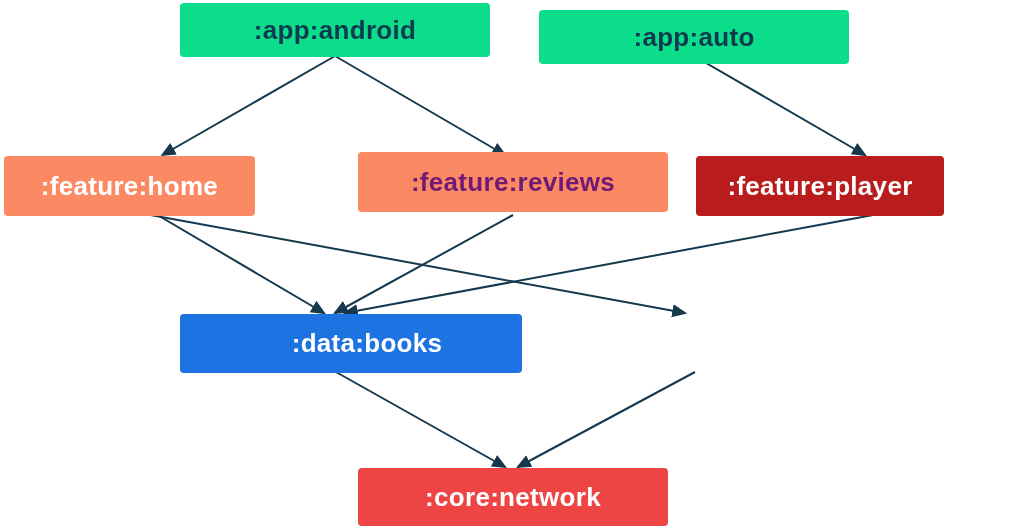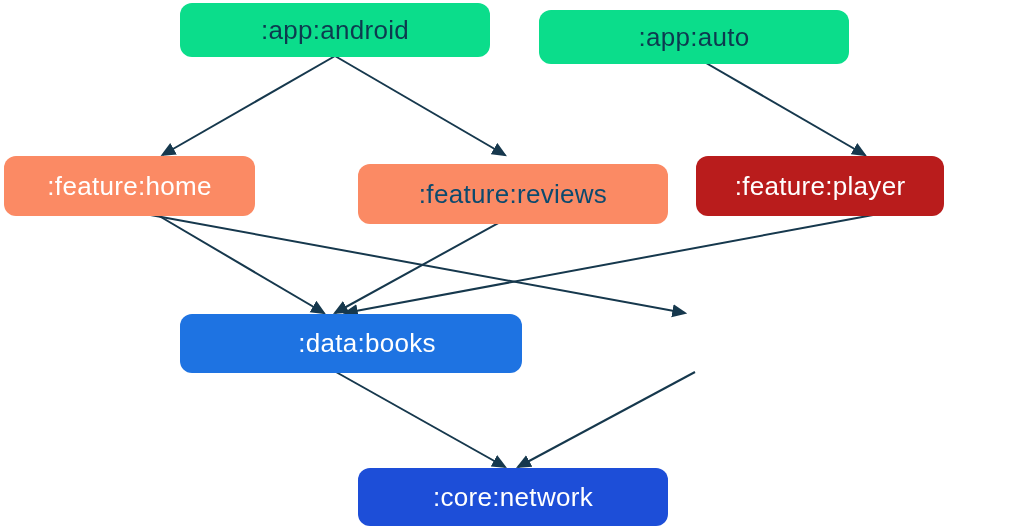--- a/index.html
+++ b/index.html
@@ -22,23 +22,23 @@
     width: 100%;
     height: 100%;
     z-index: 1;
   }
   .node {
     position: absolute;
     z-index: 2;
     display: flex;
     align-items: center;
     justify-content: center;
-    border-radius: 12px;
+    border-radius: 4px;
     font-size: 26px;
-    font-weight: 400;
+    font-weight: 700;
     letter-spacing: 0.3px;
     white-space: nowrap;
   }
 </style>
 </head>
 <body>
 
 <div class="canvas">
   <svg class="edge-layer" width="1027" height="531" viewBox="0 0 1027 531" xmlns="http://www.w3.org/2000/svg">
     <defs>
@@ -55,17 +55,17 @@
         <line x1="513" y1="215" x2="335" y2="313" stroke="#16384d" stroke-width="2" marker-end="url(#arrowhead)"></line>
         <line x1="873" y1="215" x2="345" y2="313" stroke="#16384d" stroke-width="2" marker-end="url(#arrowhead)"></line>
         <line x1="336" y1="372" x2="505" y2="467" stroke="#16384d" stroke-width="2" marker-end="url(#arrowhead)"></line>
         <line x1="695" y1="372" x2="518" y2="467" stroke="#16384d" stroke-width="2" marker-end="url(#arrowhead)"></line>
       </g>
   </svg>
 
 <div class="node" style="left: 180px; top: 3px; width: 310px; height: 54px; background: rgb(11, 221, 139); color: rgb(13, 58, 79);">:app:android</div>
     <div class="node" style="left: 539px; top: 3px; width: 310px; height: 54px; background: rgb(11, 221, 139); color: rgb(13, 58, 79); margin-top: 7px;">:app:auto</div>
     <div class="node" style="left: 4px; top: 156px; width: 251px; height: 60px; background: rgb(251, 138, 100); color: rgb(255, 255, 255);">:feature:home</div>
-    <div class="node" style="left: 358px; top: 164px; width: 310px; height: 60px; background: rgb(251, 138, 100); color: #0c4a6e;">:feature:reviews</div>
+    <div class="node" style="left: 358px; top: 152px; width: 310px; height: 60px; background: rgb(251, 138, 100); color: #701a75;">:feature:reviews</div>
     <div class="node" style="left: 696px; top: 156px; width: 248px; height: 60px; background: #b91c1c; color: rgb(255, 255, 255);">:feature:player</div>
     <div class="node" style="left: 180px; top: 314px; width: 310px; height: 59px; background: rgb(30, 115, 226); color: rgb(255, 255, 255); padding-left: 32px;">:data:books</div>
-    <div class="node" style="left: 358px; top: 468px; width: 310px; height: 58px; background: #1d4ed8; color: rgb(255, 255, 255);">:core:network</div>
+    <div class="node" style="left: 358px; top: 468px; width: 310px; height: 58px; background: #ef4444; color: rgb(255, 255, 255);">:core:network</div>
   </div>
 
 </body></html>

